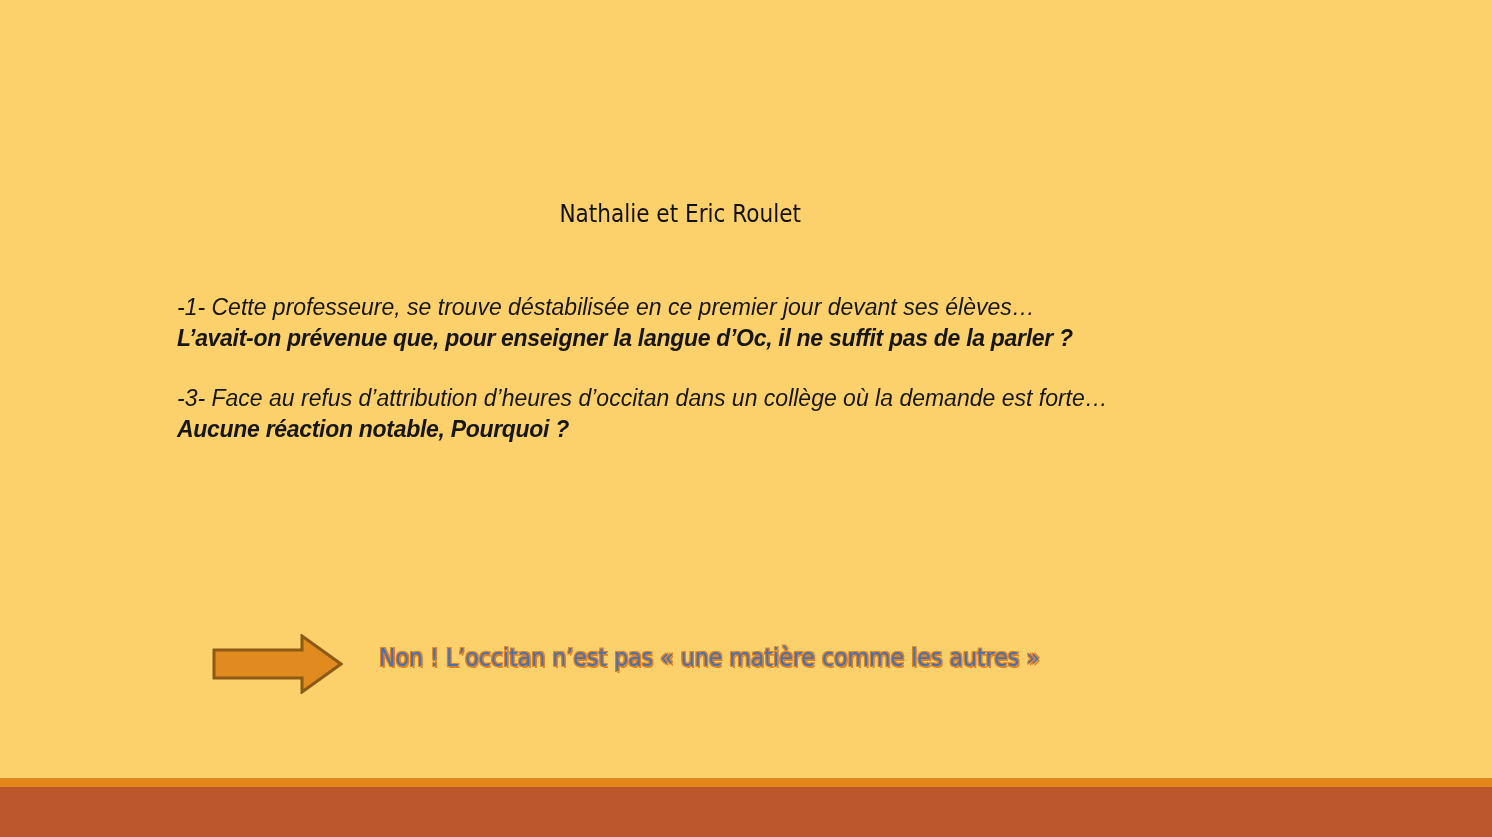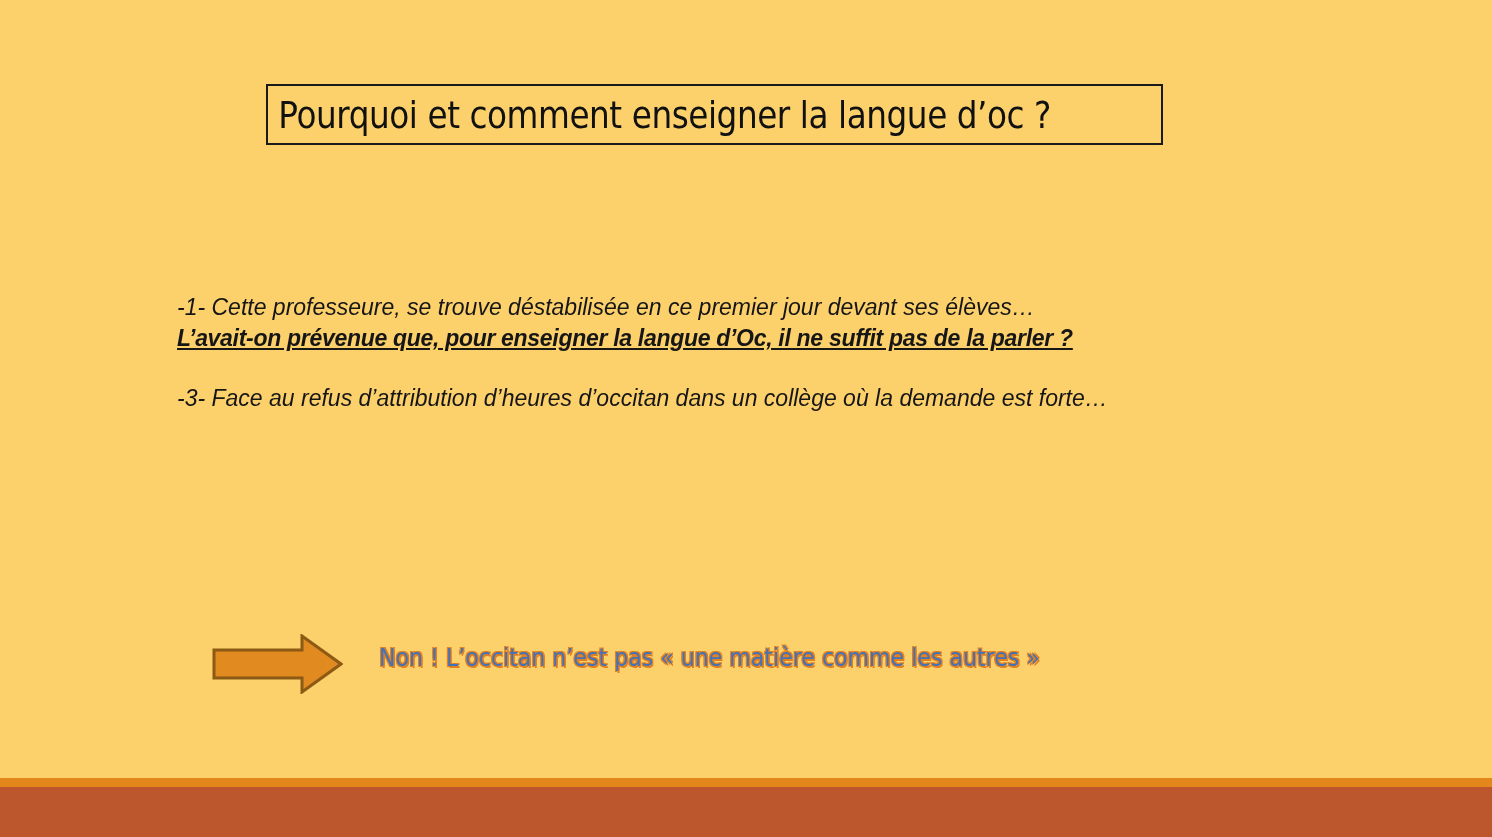--- a/index.html
+++ b/index.html
@@ -88,21 +88,20 @@
   .para.justified { text-align: justify; }
   .para .lead {
     font-weight: 400;
   }
   .para .emph {
     font-weight: 700;
     letter-spacing: -0.3px;
   }
   .para .line2 {
     display: block;
-    text-decoration: underline;
   }
   .para .line2.emph-line {
     font-weight: 700;
     letter-spacing: -0.3px;
   }
 
   
   #conclusion-row {
     position: absolute;
     left: 212px;
@@ -154,35 +153,36 @@
     width: 1492px;
     height: 50px;
     background: #bc562c;
   }
 </style>
 </head>
 <body>
 
 <div id="slide">
 
-  <div id="title-box">
-    <span id="title-text">Pourquoi et comment enseigner la langue d’oc ?</span>
+
+  <div id="authors">
+    <span class="auth-inner">Nathalie et Eric Roulet</span>
   </div>
-
 
   <div id="body-block">
 
     <p class="para">
       <span class="lead">-1- Cette professeure, se trouve déstabilisée en ce premier jour devant ses élèves…</span>
       <span class="line2 emph-line">L’avait-on prévenue que, pour enseigner la langue d’Oc, il ne suffit pas de la parler ?</span>
     </p>
 
 
     <p class="para">
       <span class="lead">-3- Face au refus d’attribution d’heures d’occitan dans un collège où la demande est forte…</span>
+      <span class="line2 emph-line">Aucune réaction notable, Pourquoi ?</span>
     </p>
 
   </div>
 
   <div id="conclusion-row">
     <span id="arrow-icon">
       <svg width="131" height="60" viewBox="0 0 131 60" xmlns="http://www.w3.org/2000/svg">
         <polygon points="2,16 90,16 90,2 129,30 90,58 90,44 2,44" fill="#e08a20" stroke="#8c5a14" stroke-width="3" stroke-linejoin="miter"></polygon>
       </svg>
     </span>

